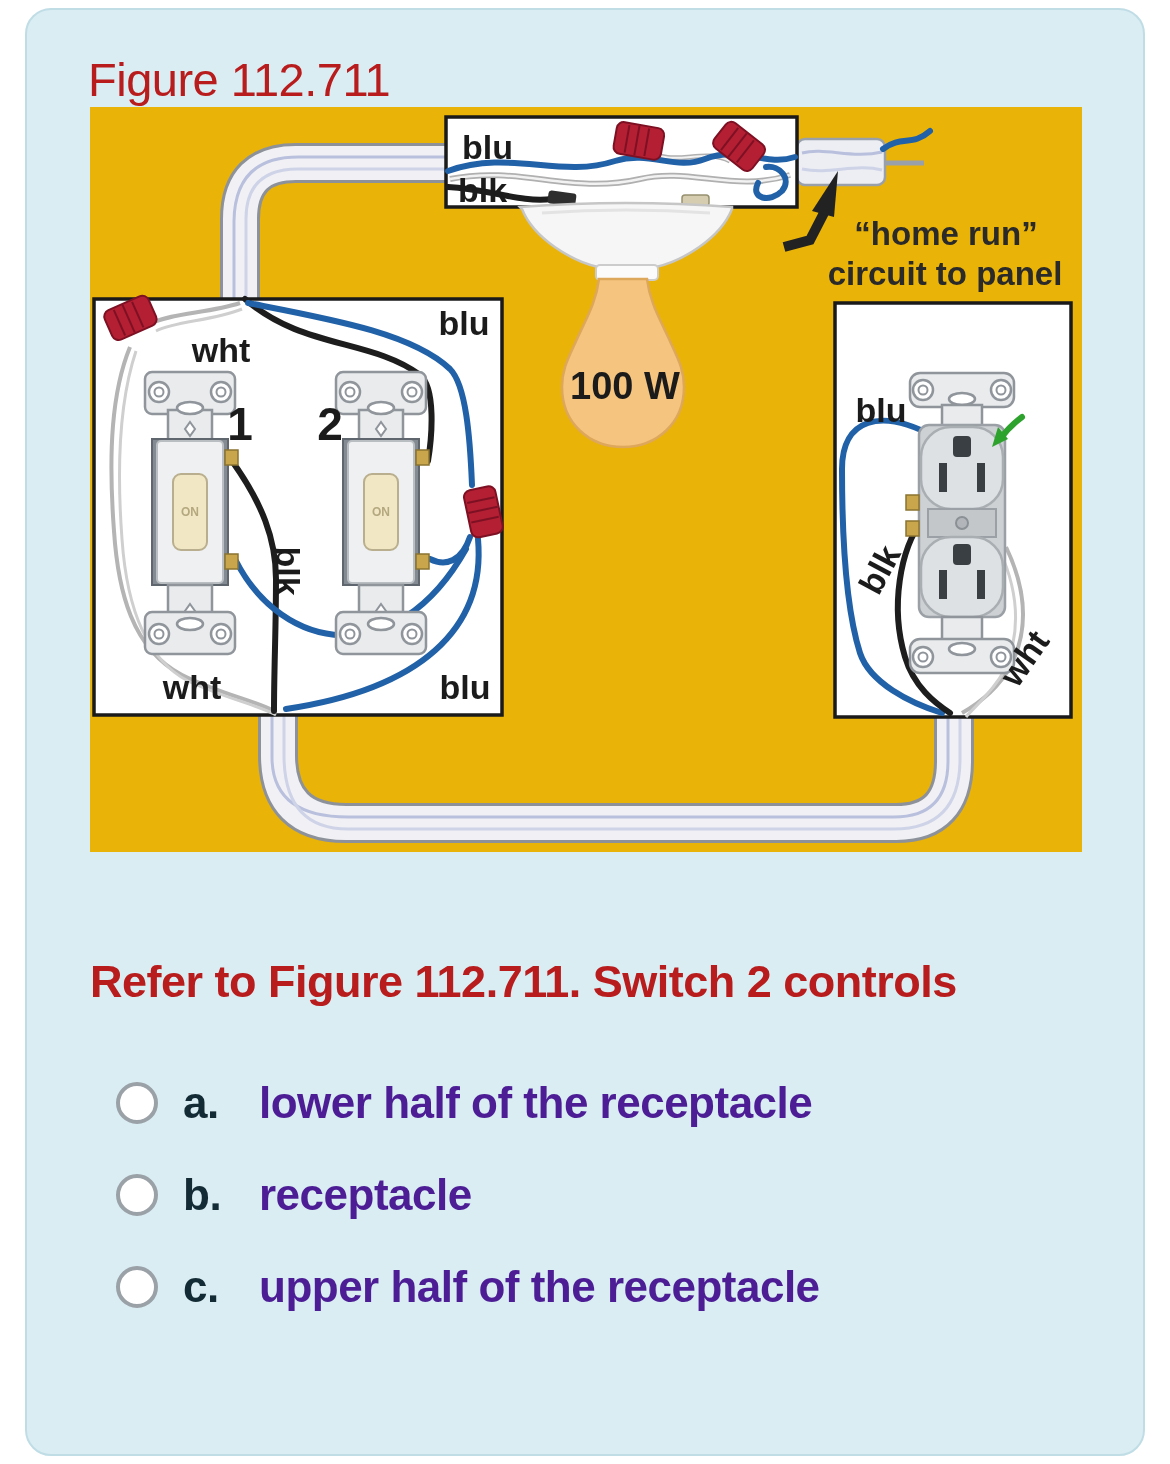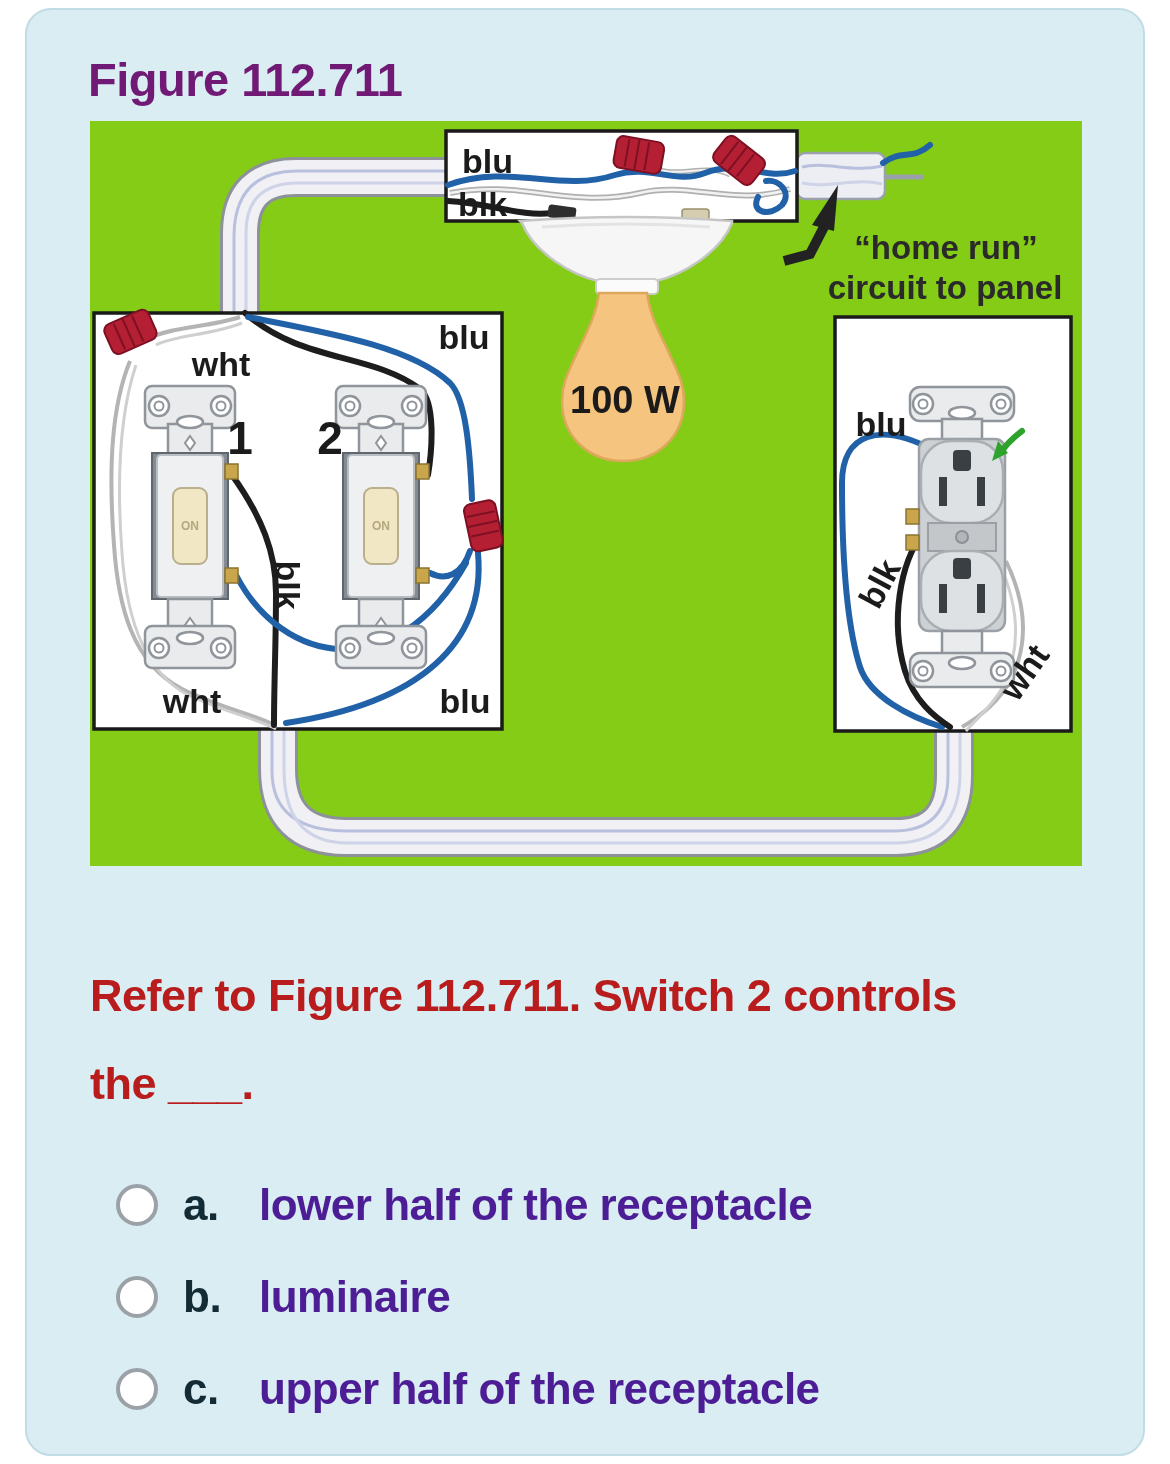--- a/index.html
+++ b/index.html
@@ -7,29 +7,29 @@
     box-sizing:border-box;
     margin:8px 25px 0 25px;
     width:1120px;height:1448px;
     background:#d9edf3;
     border:2px solid #c0dde6;
     border-radius:26px;
     padding:36px 60px 40px 61px;
     overflow:hidden;
   }
   .fig-title{
-    margin:6px 0 14px 0;
+    margin:6px 0 0 0;
     font-size:47px;
-    font-weight:bold;
+    font-weight:normal;
     letter-spacing:-0.5px;
-    color:#701a75;
+    color:#b91c1c;
   }
   .figure-wrap{
     width:992px;height:745px;
-    background:#84cc16;
+    background:#eab308;
     margin:0 0 0 2px;
   }
   .figure-wrap svg{display:block;width:992px;height:745px;}
 
   svg text{font-family:"Liberation Sans",sans-serif;font-weight:bold;fill:#1b1b1b;}
   .lbl{font-size:34px;}
   .num{font-size:46px;}
   .watt{font-size:38px;}
   .hr{font-size:33px;fill:#2a2a2a;}
   .on{font-size:12px;fill:#b4a87f;font-weight:bold;}
@@ -268,33 +268,32 @@
 
         <text class="lbl" x="791" y="315" text-anchor="middle">blu</text>
         <text class="lbl" x="800" y="468" text-anchor="middle" transform="rotate(-62 800 468)">blk</text>
         <text class="lbl" x="944" y="558" text-anchor="middle" transform="rotate(-55 944 558)">wht</text>
       </g>
     </svg>
   </div>
 
   <div class="question">
     <span>Refer to Figure 112.711. Switch 2 controls</span>
-    <span>the ___.</span>
   </div>
 
   <div class="options">
     <div class="option-row">
       <div class="radio"></div>
       <div class="opt-letter">a.</div>
       <div class="opt-label">lower half of the receptacle</div>
     </div>
     <div class="option-row">
       <div class="radio"></div>
       <div class="opt-letter">b.</div>
-      <div class="opt-label">luminaire</div>
+      <div class="opt-label">receptacle</div>
     </div>
     <div class="option-row">
       <div class="radio"></div>
       <div class="opt-letter">c.</div>
       <div class="opt-label">upper half of the receptacle</div>
     </div>
   </div>
 
 </div>
 

